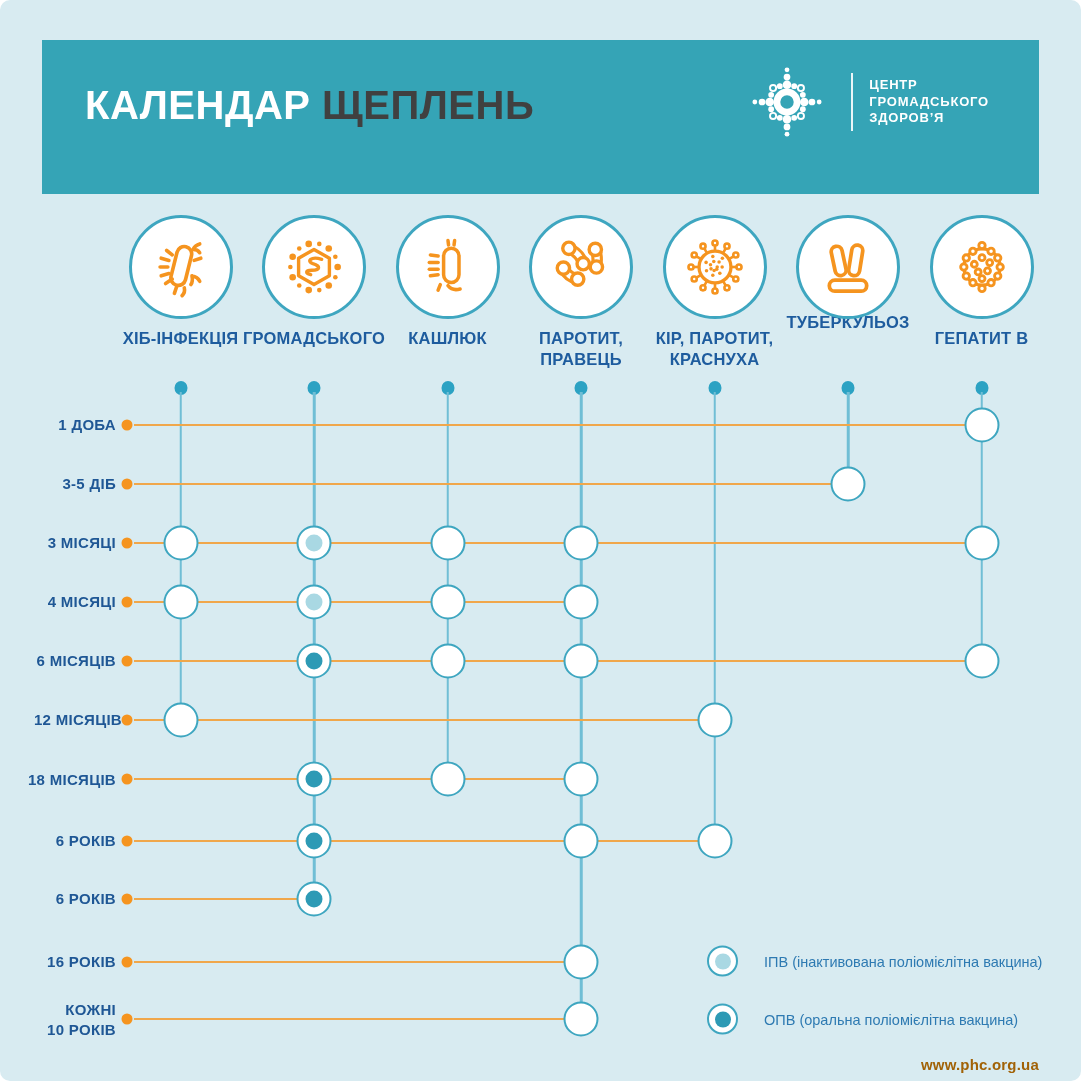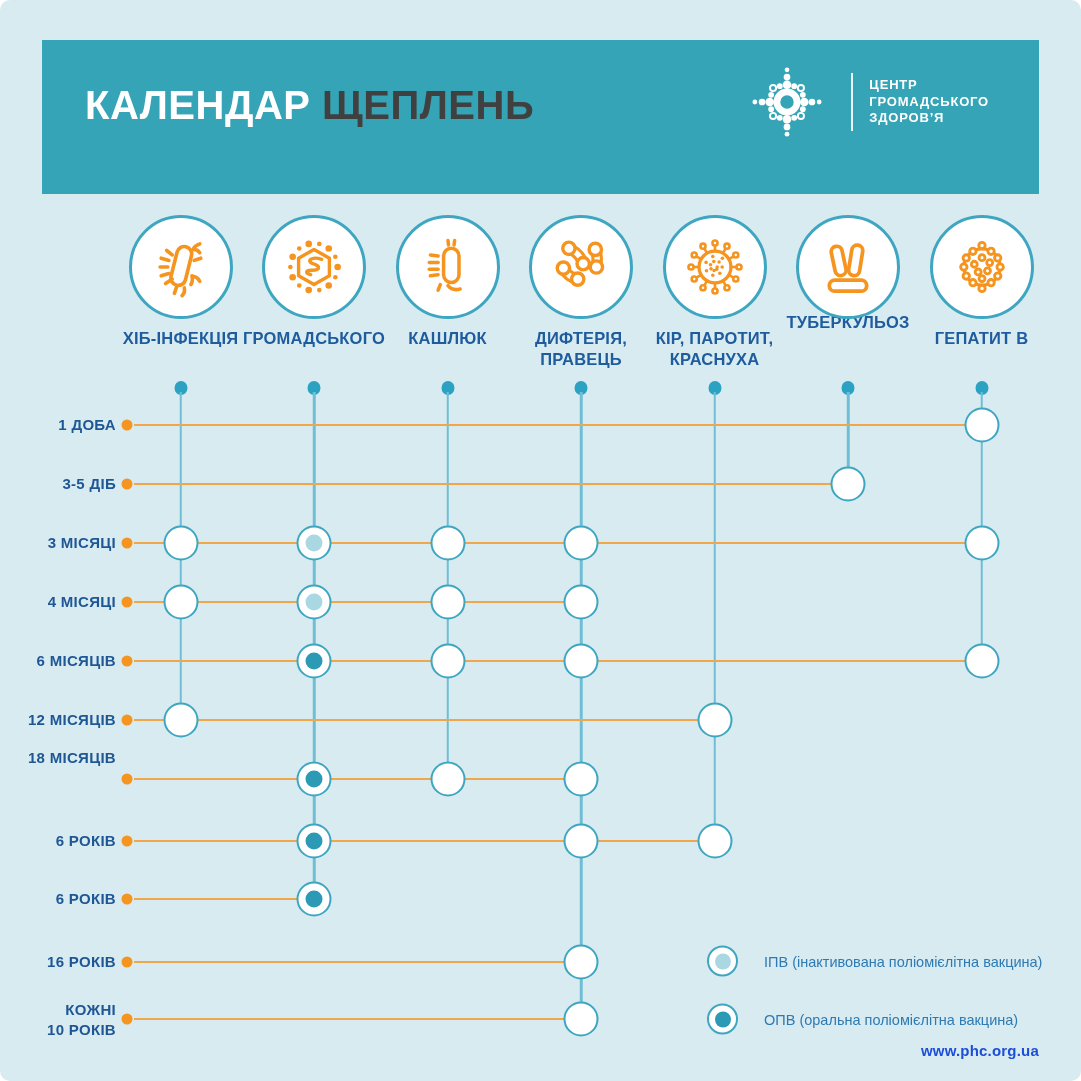--- a/index.html
+++ b/index.html
@@ -44,21 +44,21 @@
   .marker-ipv{background:#a9d8e3;}
   .marker-opv{background:#2d9ab5;}
   
   .legend-item{position:absolute;display:flex;align-items:center;gap:26px;
                transform:translateY(-50%);z-index:3;}
   .legend-circle{box-sizing:border-box;width:31px;height:31px;border-radius:50%;background:#fff;
                  border:2.5px solid #3ea6c0;display:flex;align-items:center;justify-content:center;flex:none;}
   .legend-circle .marker{width:16px;height:16px;}
   .legend-label{color:#2e7ab2;font-size:14.5px;font-weight:500;white-space:nowrap;}
   
-  .footer-url{position:absolute;right:42px;bottom:22px;color:#1d4ed8;
+  .footer-url{position:absolute;right:42px;bottom:8px;color:#a16207;
               font-size:15px;font-weight:700;letter-spacing:.2px;cursor:pointer;z-index:3;}
 </style>
 </head>
 <body>
 
 <div class="page">
 
   <div class="header">
     <div class="title">
       <span class="t1">КАЛЕНДАР</span>
@@ -193,21 +193,21 @@
       <g fill="#ffffff" stroke="#F5941F" stroke-width="3.1">
         <circle cx="19" cy="13" r="5.6"></circle>
             <circle cx="32" cy="27" r="5.6"></circle>
         <circle cx="43" cy="14" r="5.6"></circle>
             <circle cx="44" cy="30" r="5.6"></circle>
         <circle cx="14" cy="31" r="5.6"></circle>
             <circle cx="27" cy="41" r="5.6"></circle>
       </g>
     </svg>
       </div>
-      <div class="col-label" style="left: 581px; top: 328px;">ДИФТЕРІЯ,
+      <div class="col-label" style="left: 581px; top: 328px;">ПАРОТИТ,
 ПРАВЕЦЬ</div>
       <div class="top-dot" style="left: 714.5px; top: 388px;"></div>
       <div class="vline" style="left: 714.5px; top: 392px; height: 449px;"></div>
       <div class="icon-circle" style="left: 714.5px; top: 267px;">
         <svg viewBox="0 0 60 60">
       <circle cx="30" cy="30" r="14.5" fill="none" stroke="#F5941F" stroke-width="3"></circle>
       <g stroke="#F5941F" stroke-width="2.4" fill="none">
         <line x1="44.5" y1="30" x2="49.5" y2="30"></line>
             <circle cx="51.8" cy="30" r="2.3"></circle>
         <line x1="42.6" y1="37.25" x2="46.9" y2="39.75"></line>
@@ -303,24 +303,24 @@
       <div class="hline" style="left: 134px; top: 482.75px; width: 714px;"></div>
       <div class="row-label" style="width: 116px; top: 543px;">3 МІСЯЦІ</div>
       <div class="row-dot" style="left: 127px; top: 543px;"></div>
       <div class="hline" style="left: 134px; top: 541.75px; width: 847.5px;"></div>
       <div class="row-label" style="width: 116px; top: 602px;">4 МІСЯЦІ</div>
       <div class="row-dot" style="left: 127px; top: 602px;"></div>
       <div class="hline" style="left: 134px; top: 600.75px; width: 447px;"></div>
       <div class="row-label" style="width: 116px; top: 661px;">6 МІСЯЦІВ</div>
       <div class="row-dot" style="left: 127px; top: 661px;"></div>
       <div class="hline" style="left: 134px; top: 659.75px; width: 847.5px;"></div>
-      <div class="row-label" style="width: 116px; top: 720px;">12 МІСЯЦІВ</div>
+      <div class="row-label" style="width: 116px; top: 720px; padding-left: 6px;">12 МІСЯЦІВ</div>
       <div class="row-dot" style="left: 127px; top: 720px;"></div>
       <div class="hline" style="left: 134px; top: 718.75px; width: 580.5px;"></div>
-      <div class="row-label" style="width: 116px; top: 758px; text-align: right;">18 МІСЯЦІВ</div>
+      <div class="row-label" style="width: 116px; top: 780px; text-align: right;">18 МІСЯЦІВ</div>
       <div class="row-dot" style="left: 127px; top: 779px;"></div>
       <div class="hline" style="left: 134px; top: 777.75px; width: 447px;"></div>
       <div class="row-label" style="width: 116px; top: 841px;">6 РОКІВ</div>
       <div class="row-dot" style="left: 127px; top: 841px;"></div>
       <div class="hline" style="left: 134px; top: 839.75px; width: 580.5px;"></div>
       <div class="row-label" style="width: 116px; top: 899px;">6 РОКІВ</div>
       <div class="row-dot" style="left: 127px; top: 899px;"></div>
       <div class="hline" style="left: 134px; top: 897.75px; width: 180px;"></div>
       <div class="row-label" style="width: 116px; top: 962px;">16 РОКІВ</div>
       <div class="row-dot" style="left: 127px; top: 962px;"></div>

